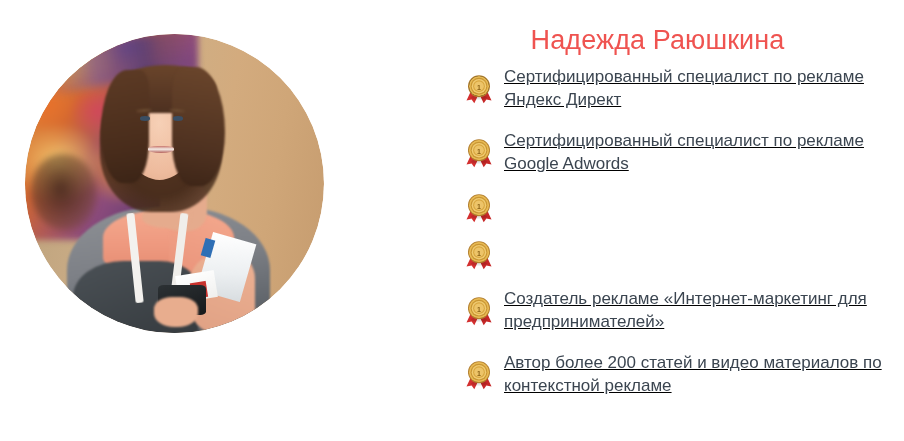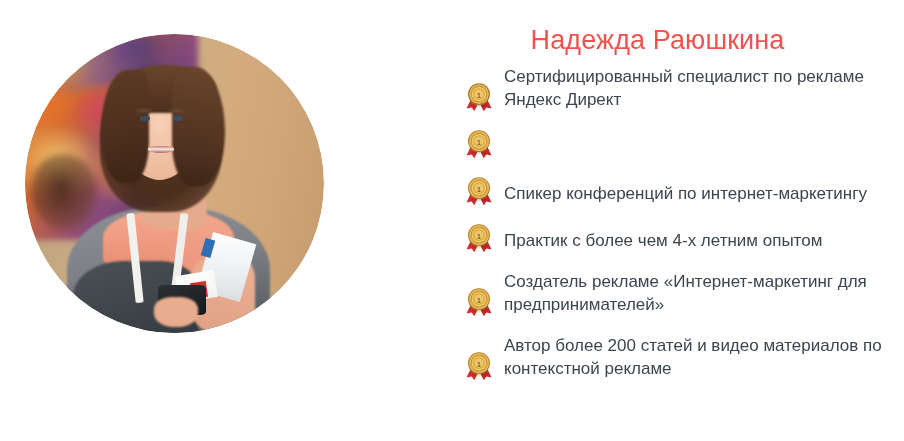--- a/index.html
+++ b/index.html
@@ -335,24 +335,25 @@
     left: 0;
     top: 64px;
     width: 449px;
     list-style: none;
     margin: 0;
     padding: 0;
   }
   .cred-item {
     position: relative;
     display: flex;
-    align-items: flex-end;
+    align-items: center;
     padding-left: 10px;
     margin-bottom: 17px;
     min-height: 30px;
+    text-decoration: underline;
   }
   .cred-text {
     font-size: 17px;
     line-height: 22.5px;
     color: #3b4550;
     padding-left: 11px;
     padding-top: 2px;
     max-width: 392px;
   }
 
@@ -440,56 +441,55 @@
             <ellipse cx="14" cy="23.5" rx="8" ry="2.1" fill="#000000" opacity="0.10"></ellipse>
             <circle cx="14" cy="12.2" r="11" fill="#b07c2c"></circle>
             <circle cx="14" cy="12.2" r="10.1" fill="#e8ba54"></circle>
             <circle cx="14" cy="12.2" r="8.4" fill="#c99634"></circle>
             <circle cx="14" cy="12.2" r="7.3" fill="#f0cb72"></circle>
             <circle cx="14" cy="12.2" r="5.9" fill="#d8a63f"></circle>
             <circle cx="14" cy="12.2" r="4.8" fill="#edc469"></circle>
             <text x="14" y="15.6" font-family="Liberation Sans, sans-serif" font-size="7" font-weight="bold" fill="#8a6218" text-anchor="middle">1</text>
           </svg>
         </span>
+        <span class="cred-text">Сертифицированный специалист по рекламе Google Adwords</span>
       </li>
 
       <li class="cred-item">
         <span class="medal-icon">
           <svg width="28" height="30" viewBox="0 0 28 30" xmlns="http://www.w3.org/2000/svg">
             <path d="M6.2 16.5 L1.5 26.5 L6.6 25.6 L9.3 29.2 L13.6 20.5 Z" fill="#d32f2f"></path>
             <path d="M21.8 16.5 L26.5 26.5 L21.4 25.6 L18.7 29.2 L14.4 20.5 Z" fill="#c62828"></path>
             <ellipse cx="14" cy="23.5" rx="8" ry="2.1" fill="#000000" opacity="0.10"></ellipse>
             <circle cx="14" cy="12.2" r="11" fill="#b07c2c"></circle>
             <circle cx="14" cy="12.2" r="10.1" fill="#e8ba54"></circle>
             <circle cx="14" cy="12.2" r="8.4" fill="#c99634"></circle>
             <circle cx="14" cy="12.2" r="7.3" fill="#f0cb72"></circle>
             <circle cx="14" cy="12.2" r="5.9" fill="#d8a63f"></circle>
             <circle cx="14" cy="12.2" r="4.8" fill="#edc469"></circle>
             <text x="14" y="15.6" font-family="Liberation Sans, sans-serif" font-size="7" font-weight="bold" fill="#8a6218" text-anchor="middle">1</text>
           </svg>
         </span>
-        <span class="cred-text">Спикер конференций по интернет-маркетингу</span>
       </li>
 
       <li class="cred-item">
         <span class="medal-icon">
           <svg width="28" height="30" viewBox="0 0 28 30" xmlns="http://www.w3.org/2000/svg">
             <path d="M6.2 16.5 L1.5 26.5 L6.6 25.6 L9.3 29.2 L13.6 20.5 Z" fill="#d32f2f"></path>
             <path d="M21.8 16.5 L26.5 26.5 L21.4 25.6 L18.7 29.2 L14.4 20.5 Z" fill="#c62828"></path>
             <ellipse cx="14" cy="23.5" rx="8" ry="2.1" fill="#000000" opacity="0.10"></ellipse>
             <circle cx="14" cy="12.2" r="11" fill="#b07c2c"></circle>
             <circle cx="14" cy="12.2" r="10.1" fill="#e8ba54"></circle>
             <circle cx="14" cy="12.2" r="8.4" fill="#c99634"></circle>
             <circle cx="14" cy="12.2" r="7.3" fill="#f0cb72"></circle>
             <circle cx="14" cy="12.2" r="5.9" fill="#d8a63f"></circle>
             <circle cx="14" cy="12.2" r="4.8" fill="#edc469"></circle>
             <text x="14" y="15.6" font-family="Liberation Sans, sans-serif" font-size="7" font-weight="bold" fill="#8a6218" text-anchor="middle">1</text>
           </svg>
         </span>
-        <span class="cred-text">Практик с более чем 4-х летним опытом</span>
       </li>
 
       <li class="cred-item">
         <span class="medal-icon">
           <svg width="28" height="30" viewBox="0 0 28 30" xmlns="http://www.w3.org/2000/svg">
             <path d="M6.2 16.5 L1.5 26.5 L6.6 25.6 L9.3 29.2 L13.6 20.5 Z" fill="#d32f2f"></path>
             <path d="M21.8 16.5 L26.5 26.5 L21.4 25.6 L18.7 29.2 L14.4 20.5 Z" fill="#c62828"></path>
             <ellipse cx="14" cy="23.5" rx="8" ry="2.1" fill="#000000" opacity="0.10"></ellipse>
             <circle cx="14" cy="12.2" r="11" fill="#b07c2c"></circle>
             <circle cx="14" cy="12.2" r="10.1" fill="#e8ba54"></circle>

